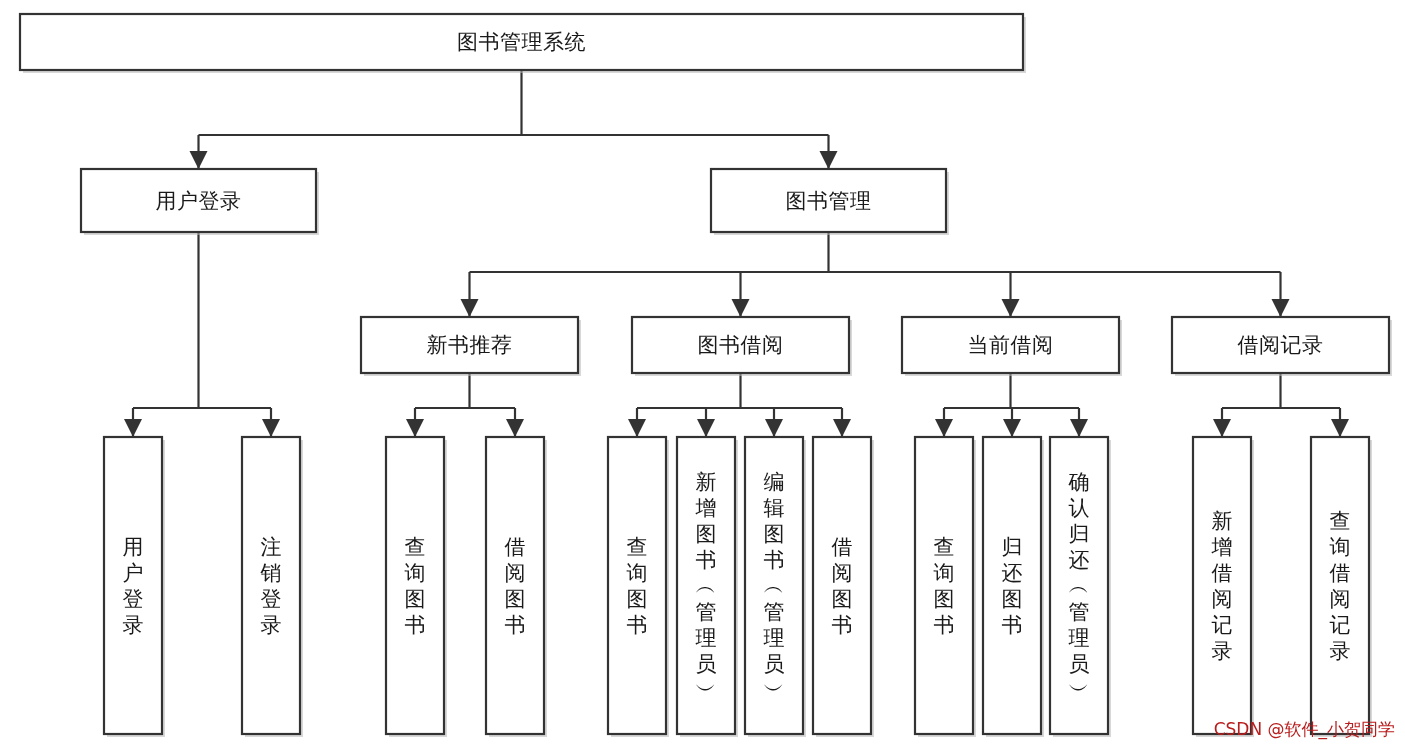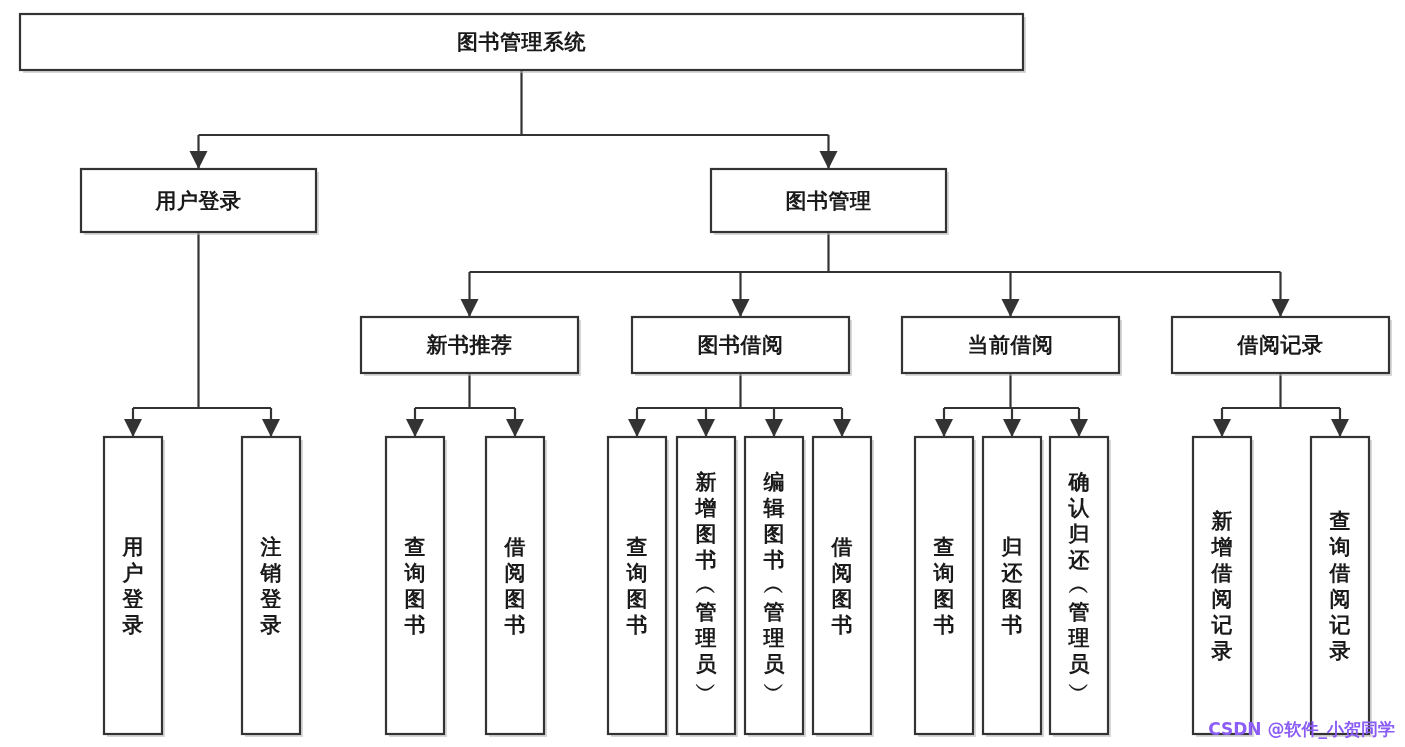--- a/index.html
+++ b/index.html
@@ -14,21 +14,20 @@
     position: relative;
     overflow: hidden;
     font-family: "DejaVu Sans", "Liberation Sans", sans-serif;
   }
   #diagram-root {
     position: absolute;
     left: 0;
     top: 0;
     width: 1405px;
     height: 747px;
-    font-weight: bold;
   }
   svg.diagram-canvas {
     display: block;
     width: 1405px;
     height: 747px;
   }
   .node-box {
     fill: #ffffff;
     stroke: #333333;
     stroke-width: 2.2;
@@ -61,21 +60,21 @@
     fill: #1a1a1a;
     text-anchor: middle;
     letter-spacing: 0px;
   }
   .watermark-text {
     position: absolute;
     right: 10px;
     bottom: 6px;
     font-family: "DejaVu Sans", "Liberation Sans", sans-serif;
     font-size: 17px;
-    color: #8b5cf6;
+    color: #b91c1c;
     white-space: nowrap;
     pointer-events: none;
     user-select: none;
   }
 </style>
 </head>
 <body>
 
 <div id="diagram-root">
   <svg class="diagram-canvas" viewBox="0 0 1405 747" xmlns="http://www.w3.org/2000/svg">

